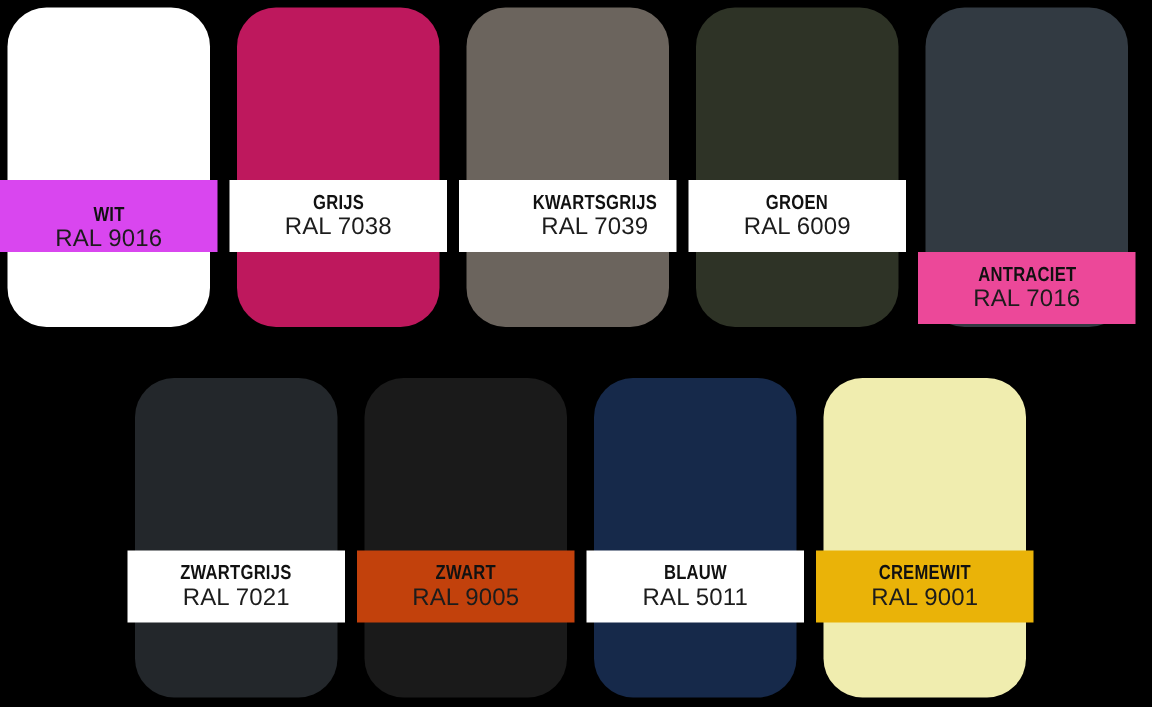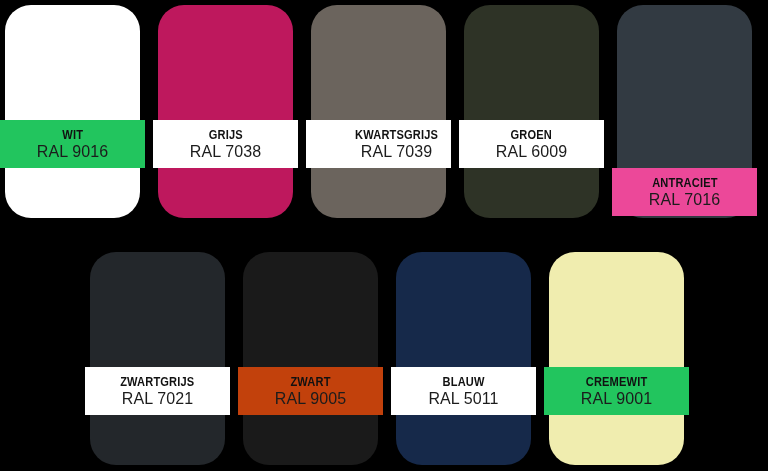--- a/index.html
+++ b/index.html
@@ -86,21 +86,21 @@
     letter-spacing: 0.1px;
   }
 </style>
 </head>
 <body>
 
 <div id="palette-board" style="background: rgb(0, 0, 0);">
 
   <div class="swatch-row" id="row-top">
     <div class="swatch" style="background: rgb(255, 255, 255);">
-      <div class="swatch-label" style="background: #22c55e;">
+      <div class="swatch-label" style="background: #d946ef; justify-content: flex-end;">
         <div class="swatch-name">WIT</div>
         <div class="swatch-code">RAL 9016</div>
       </div>
     </div>
     <div class="swatch" style="background: #be185d;">
       <div class="swatch-label" style="background: rgb(255, 255, 255);">
         <div class="swatch-name">GRIJS</div>
         <div class="swatch-code">RAL 7038</div>
       </div>
     </div>
@@ -137,20 +137,20 @@
         <div class="swatch-code">RAL 9005</div>
       </div>
     </div>
     <div class="swatch" style="background: rgb(22, 41, 74);">
       <div class="swatch-label" style="background: rgb(255, 255, 255);">
         <div class="swatch-name">BLAUW</div>
         <div class="swatch-code">RAL 5011</div>
       </div>
     </div>
     <div class="swatch" style="background: rgb(240, 237, 175);">
-      <div class="swatch-label" style="background: #22c55e;">
+      <div class="swatch-label" style="background: #eab308;">
         <div class="swatch-name">CREMEWIT</div>
         <div class="swatch-code">RAL 9001</div>
       </div>
     </div>
   </div>
 
 </div>
 
 </body></html>

